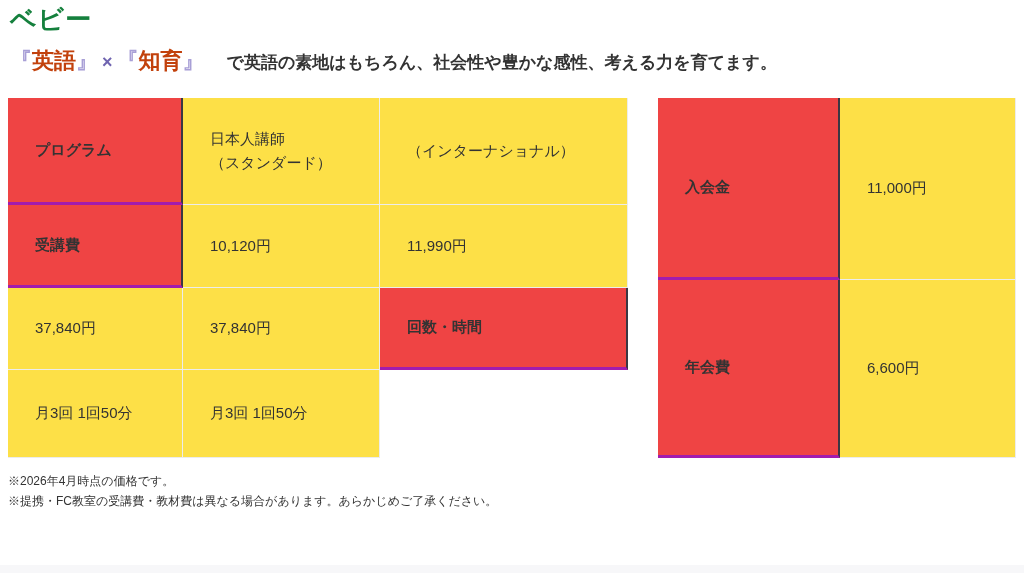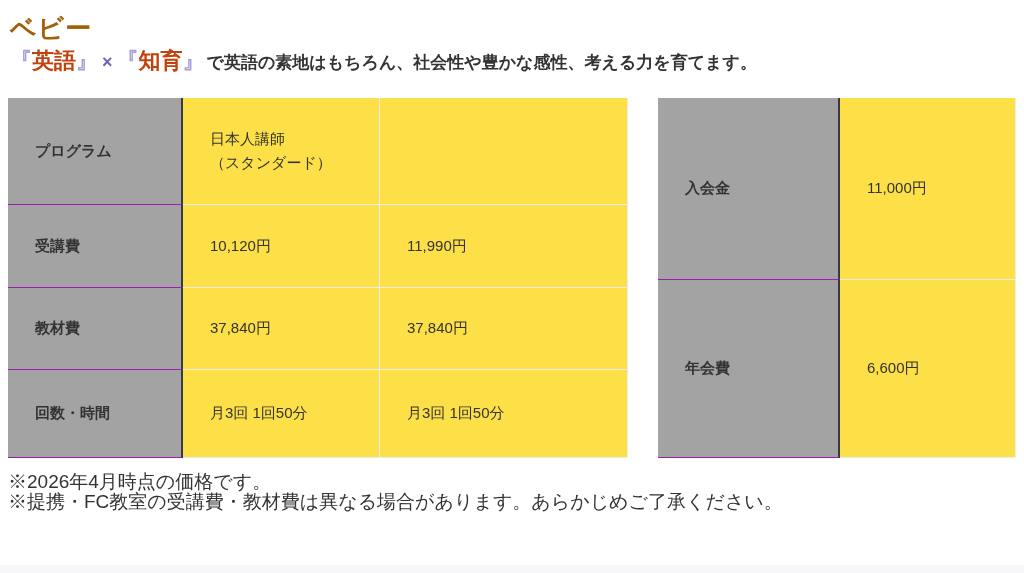--- a/index.html
+++ b/index.html
@@ -1,50 +1,50 @@
 <!DOCTYPE html>
 <html><head>
 <meta charset="utf-8">
 <style>
   * { margin:0; padding:0; box-sizing:border-box; }
   html,body { width:1024px; height:573px; background:#ffffff;
     font-family:"Liberation Sans", sans-serif; color:#333333; overflow:hidden; }
   .page { position:relative; width:1024px; height:573px; }
 
   
-  .page-title { position:absolute; left:10px; top:11px;
-    font-size:26px; font-weight:bold; color:#a16207; letter-spacing:1px; }
+  .page-title { position:absolute; left:10px; top:2px;
+    font-size:26px; font-weight:bold; color:#15803d; letter-spacing:1px; }
 
   
   .subtitle { position:absolute; left:10px; top:46px; white-space:nowrap; }
   .subtitle .hl { font-size:22px; font-weight:bold; line-height:30px; }
   .subtitle .hl .bracket { color:#a89fd6; }
   .subtitle .hl .word { color:#c2410c; }
   .subtitle .hl .times { color:#6f64b0; font-size:18px; padding:0 4px; }
-  .subtitle .rest { font-size:17px; font-weight:bold; color:#333333; margin-left:2px; }
+  .subtitle .rest { font-size:17px; font-weight:bold; color:#333333; margin-left:22px; }
 
   
   .tbl { position:absolute; display:grid; }
   .pricing { left:8px; top:98px; width:620px; height:360px;
     grid-template-columns:175px 197px 248px;
     grid-template-rows:107px 83px 82px 88px; }
   .membership { left:658px; top:98px; width:428px; height:360px;
     grid-template-columns:182px 176px;
     grid-template-rows:182px 178px; }
 
   .cell { display:flex; align-items:center; padding-left:27px;
     font-size:15px; background:#fde047;
     border-bottom:1px solid #ececec; border-right:1px solid #ececec; }
-  .cell.lbl { background:#a3a3a3; font-weight:bold;
-    border-right:2px solid #3b3743; border-bottom:1px solid #a21caf; }
+  .cell.lbl { background:#ef4444; font-weight:bold;
+    border-right:2px solid #3b3743; border-bottom:3px solid #a21caf; }
   .twoline { line-height:24px; }
 
   
   .notes { position:absolute; left:8px; top:472px;
-    font-size:19px; line-height:19.5px; color:#333333; }
+    font-size:12px; line-height:19.5px; color:#333333; }
 
   
   .bottom-strip { position:absolute; left:0; bottom:0; width:1024px; height:8px;
     background:#f7f7f9; }
 </style>
 </head>
 <body>
 
 <div class="page">
 
@@ -58,28 +58,28 @@
 
     <div class="cell lbl">プログラム</div>
     <div class="cell">
       <div class="twoline">
         <div>日本人講師</div>
         <div>（スタンダード）</div>
       </div>
     </div>
     <div class="cell">
       <div class="twoline">
+        <div>（インターナショナル）</div>
       </div>
     </div>
 
     <div class="cell lbl">受講費</div>
     <div class="cell">10,120円</div>
     <div class="cell">11,990円</div>
 
-    <div class="cell lbl">教材費</div>
     <div class="cell">37,840円</div>
     <div class="cell">37,840円</div>
 
     <div class="cell lbl">回数・時間</div>
     <div class="cell">月3回 1回50分</div>
     <div class="cell">月3回 1回50分</div>
   </div>
 
   <div class="tbl membership">
     <div class="cell lbl">入会金</div>

